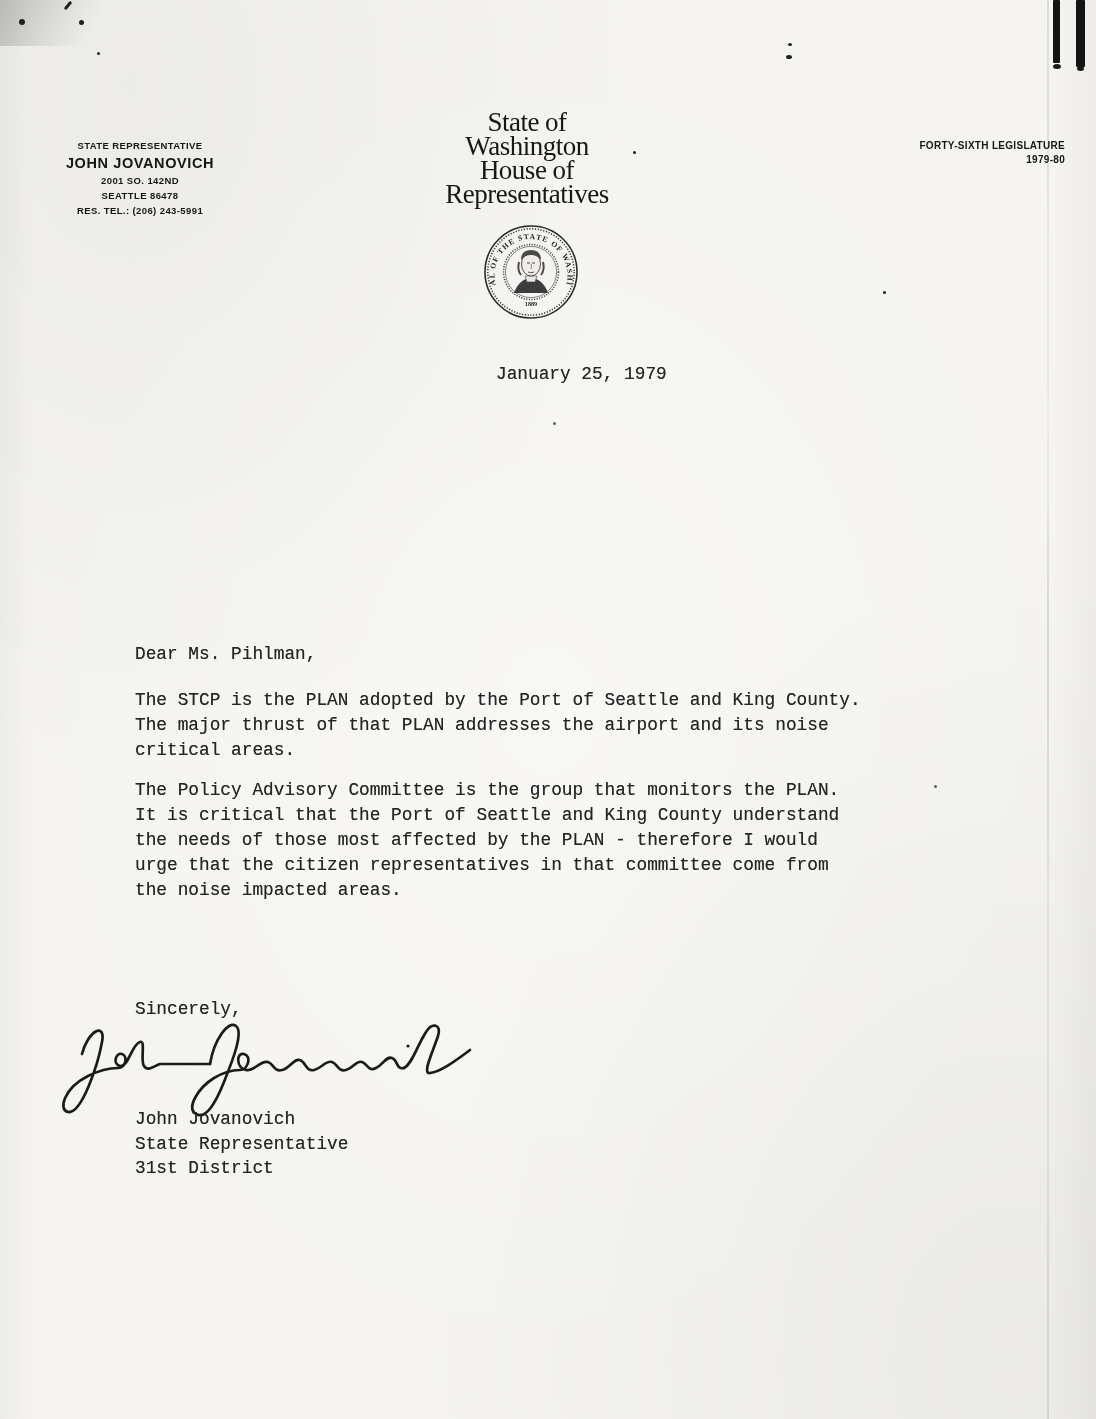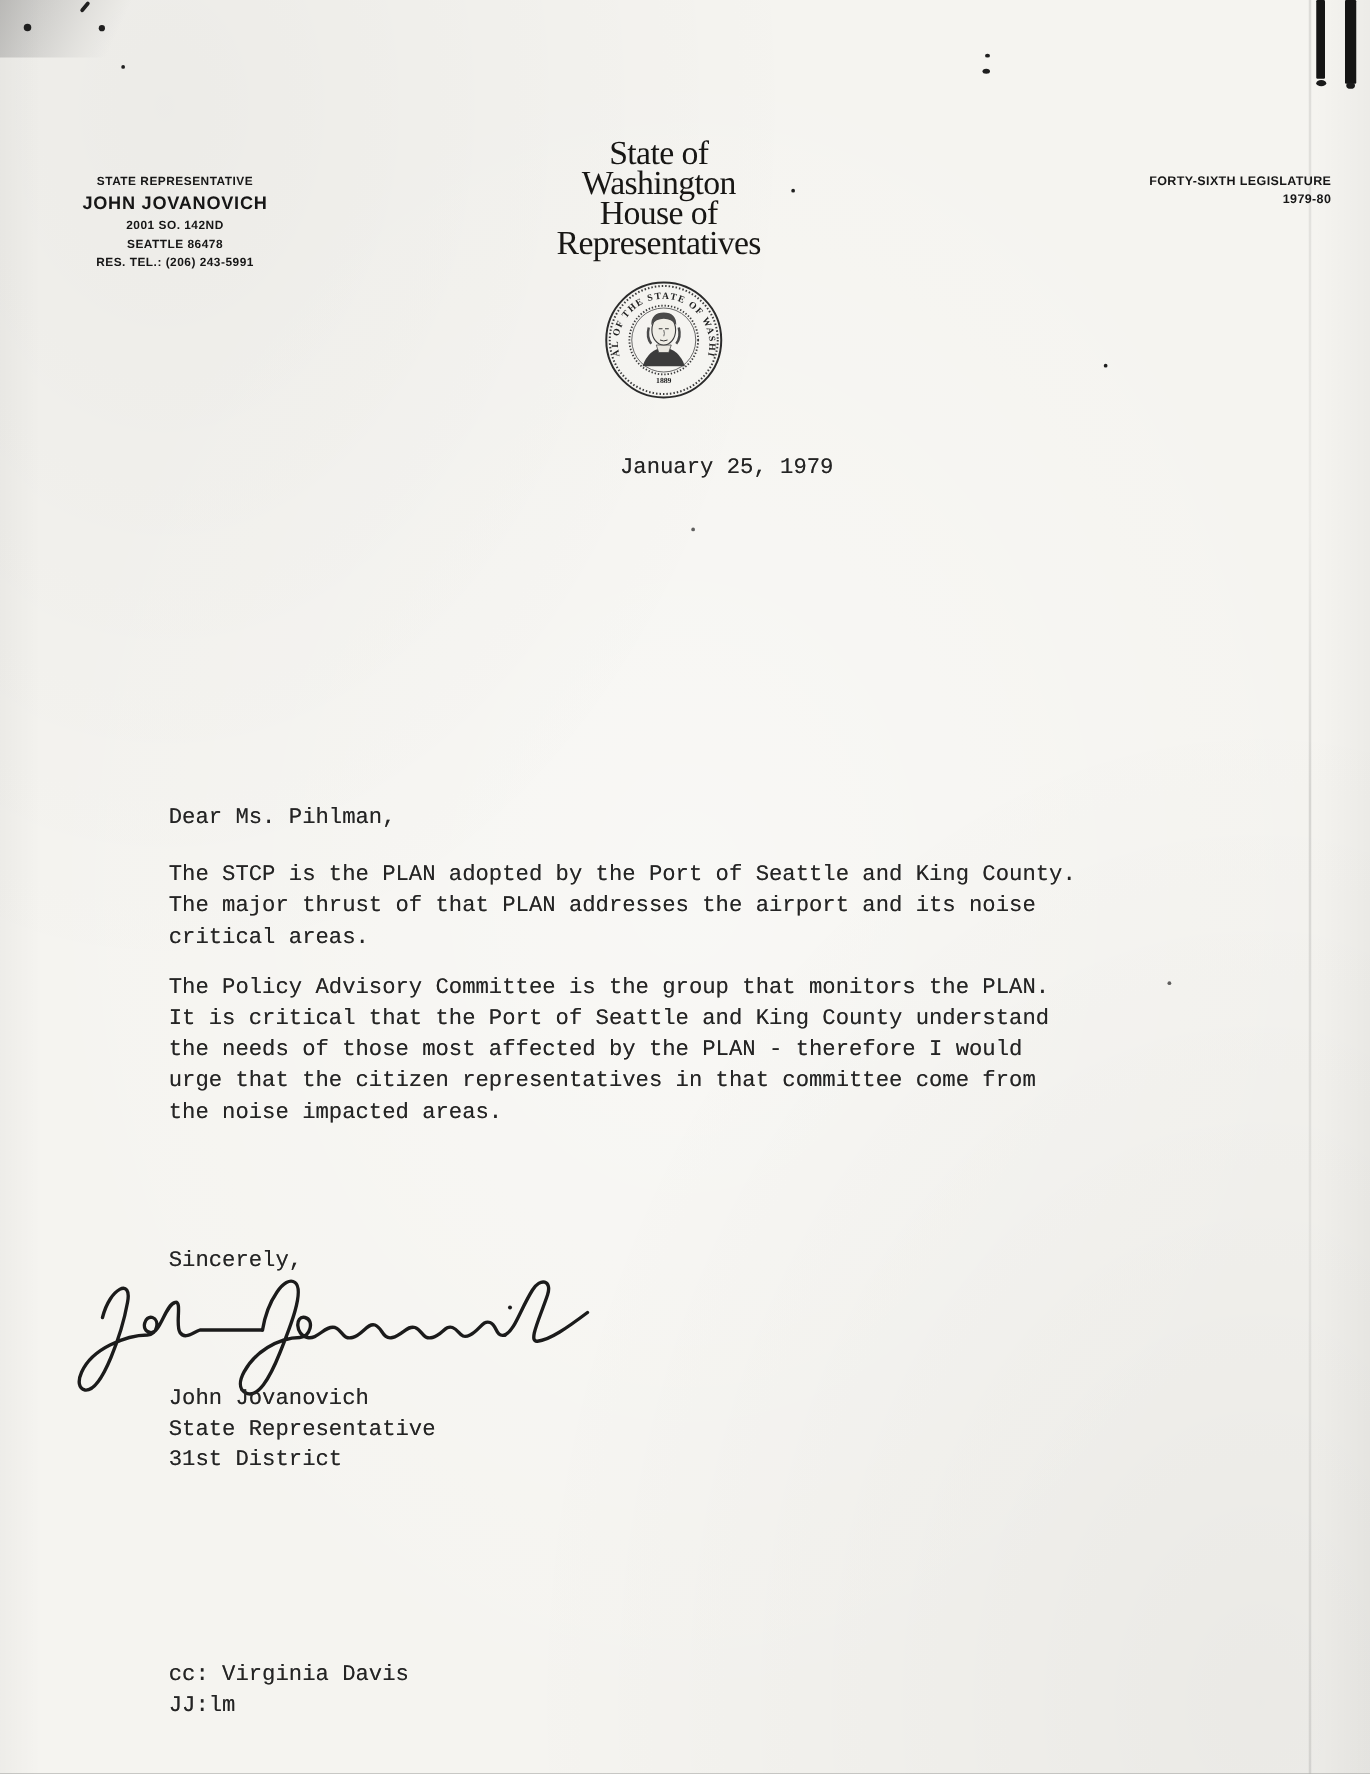--- a/index.html
+++ b/index.html
@@ -167,16 +167,14 @@
                  C 332,46 334,38 340,40 C 346,42 344,52 352,50"></path>
         <path d="M 352,50 C 360,46 364,30 374,14 C 380,4 390,6 386,18 C 380,36 370,56 378,55 C 388,54 402,44 418,32"></path>
         <circle cx="356" cy="28" r="1.6" fill="#1b1b1b" stroke="none"></circle>
       </g>
     </svg>
   </div>
 
   <div class="abs typed t-sigblock">John Jovanovich
 State Representative
 31st District</div>
-  <div class="abs typed t-cc">cc: Virginia Davis
-JJ:lm</div>
 
 </div>
 
 </body></html>

